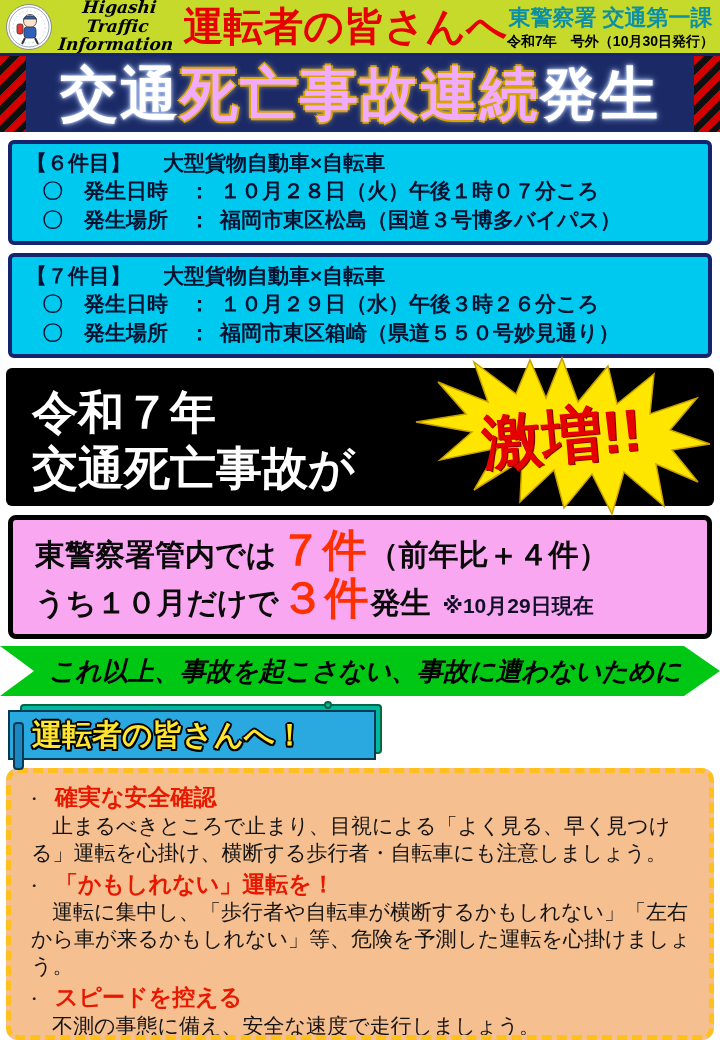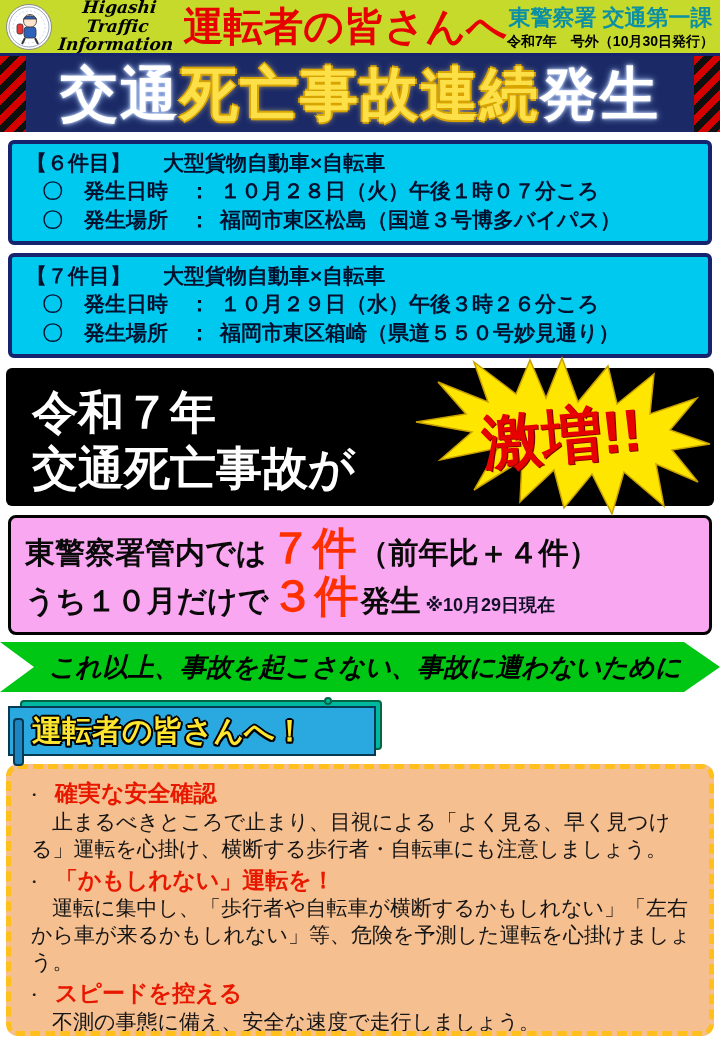--- a/index.html
+++ b/index.html
@@ -22,47 +22,47 @@
   .hdr-dept { font-size:22px; font-weight:bold; color:#0d8fa4; white-space:nowrap; }
   .hdr-issue { font-size:14px; font-weight:bold; color:#000; white-space:nowrap; }
 
   
   .headline { position:relative; height:76px; background:#1b2a66; display:flex; align-items:center; justify-content:center; }
   .hazard { position:absolute; top:0; bottom:0; width:26px;
             background:repeating-linear-gradient(135deg,#d40000 0 7px,#101010 7px 14px); }
   .hazard.left { left:0; } .hazard.right { right:0; }
   .headline-text { font-size:58px; font-weight:bold; white-space:nowrap; letter-spacing:2px; line-height:1; }
   .headline-text .white { color:#ffffff; text-shadow:0 0 7px #aac8ff,0 0 3px #ffffff; }
-  .headline-text .red { color:#fde047; text-shadow:2px 0 #d8a400,-2px 0 #d8a400,0 2px #d8a400,0 -2px #d8a400,0 0 6px #ffdd88; }
+  .headline-text .red { color:#f0abfc; text-shadow:2px 0 #d8a400,-2px 0 #d8a400,0 2px #d8a400,0 -2px #d8a400,0 0 6px #ffdd88; }
 
   
   .incident { margin:8px 8px 0 8px; background:#00c9f0; border:4px solid #16246e; border-radius:6px;
               padding:5px 14px 7px 14px; color:#03102e; font-weight:600; font-size:21px; line-height:1.35; }
   .incident .row-title { white-space:nowrap; }
   .incident .case { margin-right:32px; }
   .incident .row { padding-left:16px; white-space:nowrap; }
   .incident .lbl { margin-right:10px; }
 
   
   .surge-box { position:relative; margin:10px 6px 0 6px; height:138px; background:#000000; border-radius:6px;
                padding:16px 0 0 26px; overflow:visible; }
   .surge-line { color:#ffffff; font-weight:bold; font-size:46px; line-height:1.22; white-space:nowrap; }
   .burst { position:absolute; right:2px; top:-12px; width:300px; height:162px; }
   .burst svg { position:absolute; inset:0; overflow:visible; }
   .burst-text { position:absolute; inset:0; display:flex; align-items:center; justify-content:center;
                 font-size:60px; font-weight:bold; color:#e60000; transform:rotate(-5deg);
                 text-shadow:1px 1px 0 #7a0000; white-space:nowrap; }
 
   
-  .stats-box { margin:9px 8px 0 8px; background:#f9a7f1; border:3px solid #000000; border-radius:8px;
-               padding:8px 16px 10px 14px; }
+  .stats-box { margin:9px 8px 0 8px; background:#f9a7f1; border:5px solid #000000; border-radius:8px;
+               padding:8px 16px 10px 22px; }
   .stats-line { display:flex; align-items:baseline; white-space:nowrap; }
   .stats-line .txt { font-size:30px; font-weight:bold; color:#0a0a0a; }
   .stats-line .count { font-size:44px; font-weight:bold; color:#ff3000; margin:0 2px; line-height:1.0;text-align:right; }
-  .stats-line .asof { font-size:18px; font-weight:bold; color:#101028; margin-left:5px; }
+  .stats-line .asof { font-size:21px; font-weight:bold; color:#101028; margin-left:12px; }
 
   
   .slogan { margin-top:7px; width:720px; height:50px; background:#00c714;
             clip-path:polygon(0 0,684px 0,720px 50%,684px 100%,0 100%,34px 50%);
             display:flex; align-items:center; justify-content:center; }
   .slogan span { font-size:26px; font-weight:bold; font-style:italic; color:#000; white-space:nowrap; padding-left:10px; }
 
   
   .scroll-banner { position:relative; margin:8px 0 0 8px; width:382px; height:58px; }
   .scroll-back { position:absolute; left:12px; top:0; width:362px; height:50px; background:#00b7a0;

